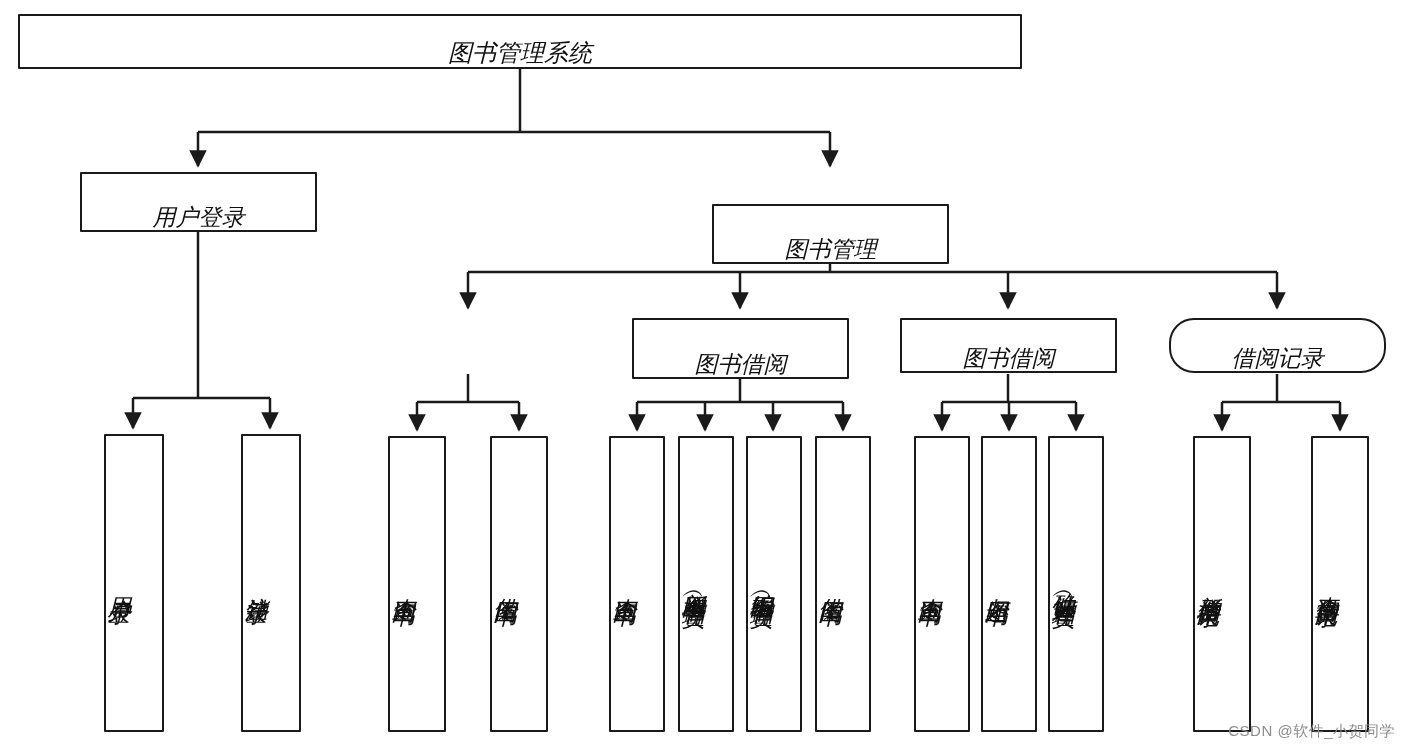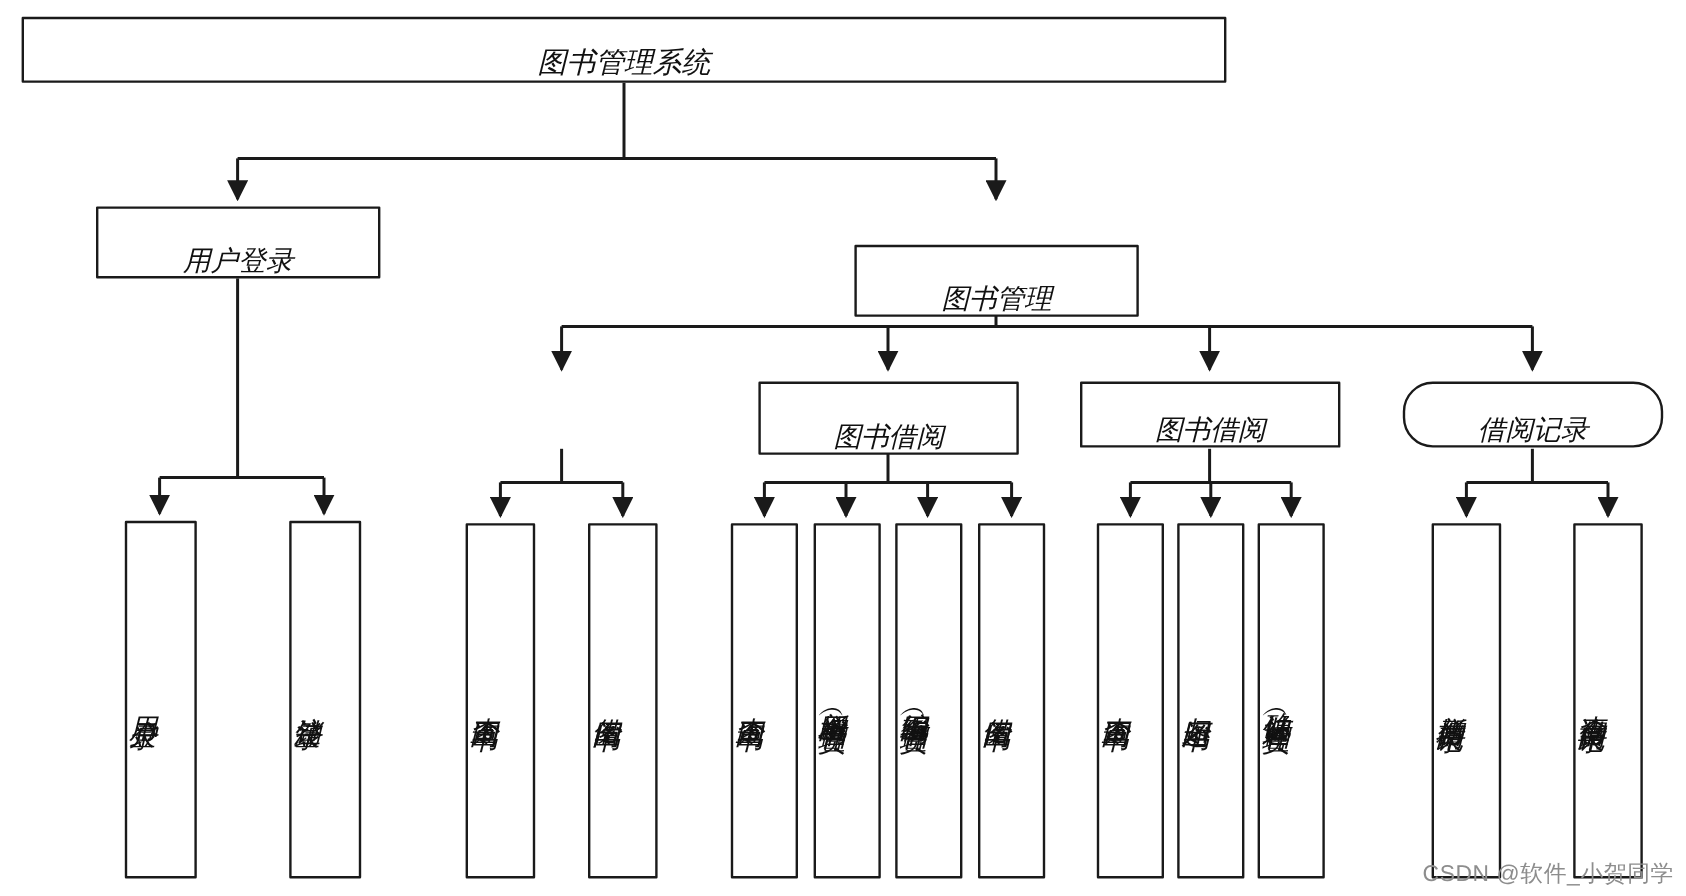--- a/index.html
+++ b/index.html
@@ -52,21 +52,21 @@
     letter-spacing: 2px;
     padding: 8px 0;
   }
   .node.v span {
     display: block;
   }
   .watermark {
     position: absolute;
     right: 10px;
     bottom: 6px;
-    font-size: 19px;
+    font-size: 15px;
     color: #8d8d8d;
     letter-spacing: 0.5px;
   }
 </style>
 </head>
 <body>
 
 <div id="canvas">
 
   <svg id="wires" viewBox="0 0 1405 747">

